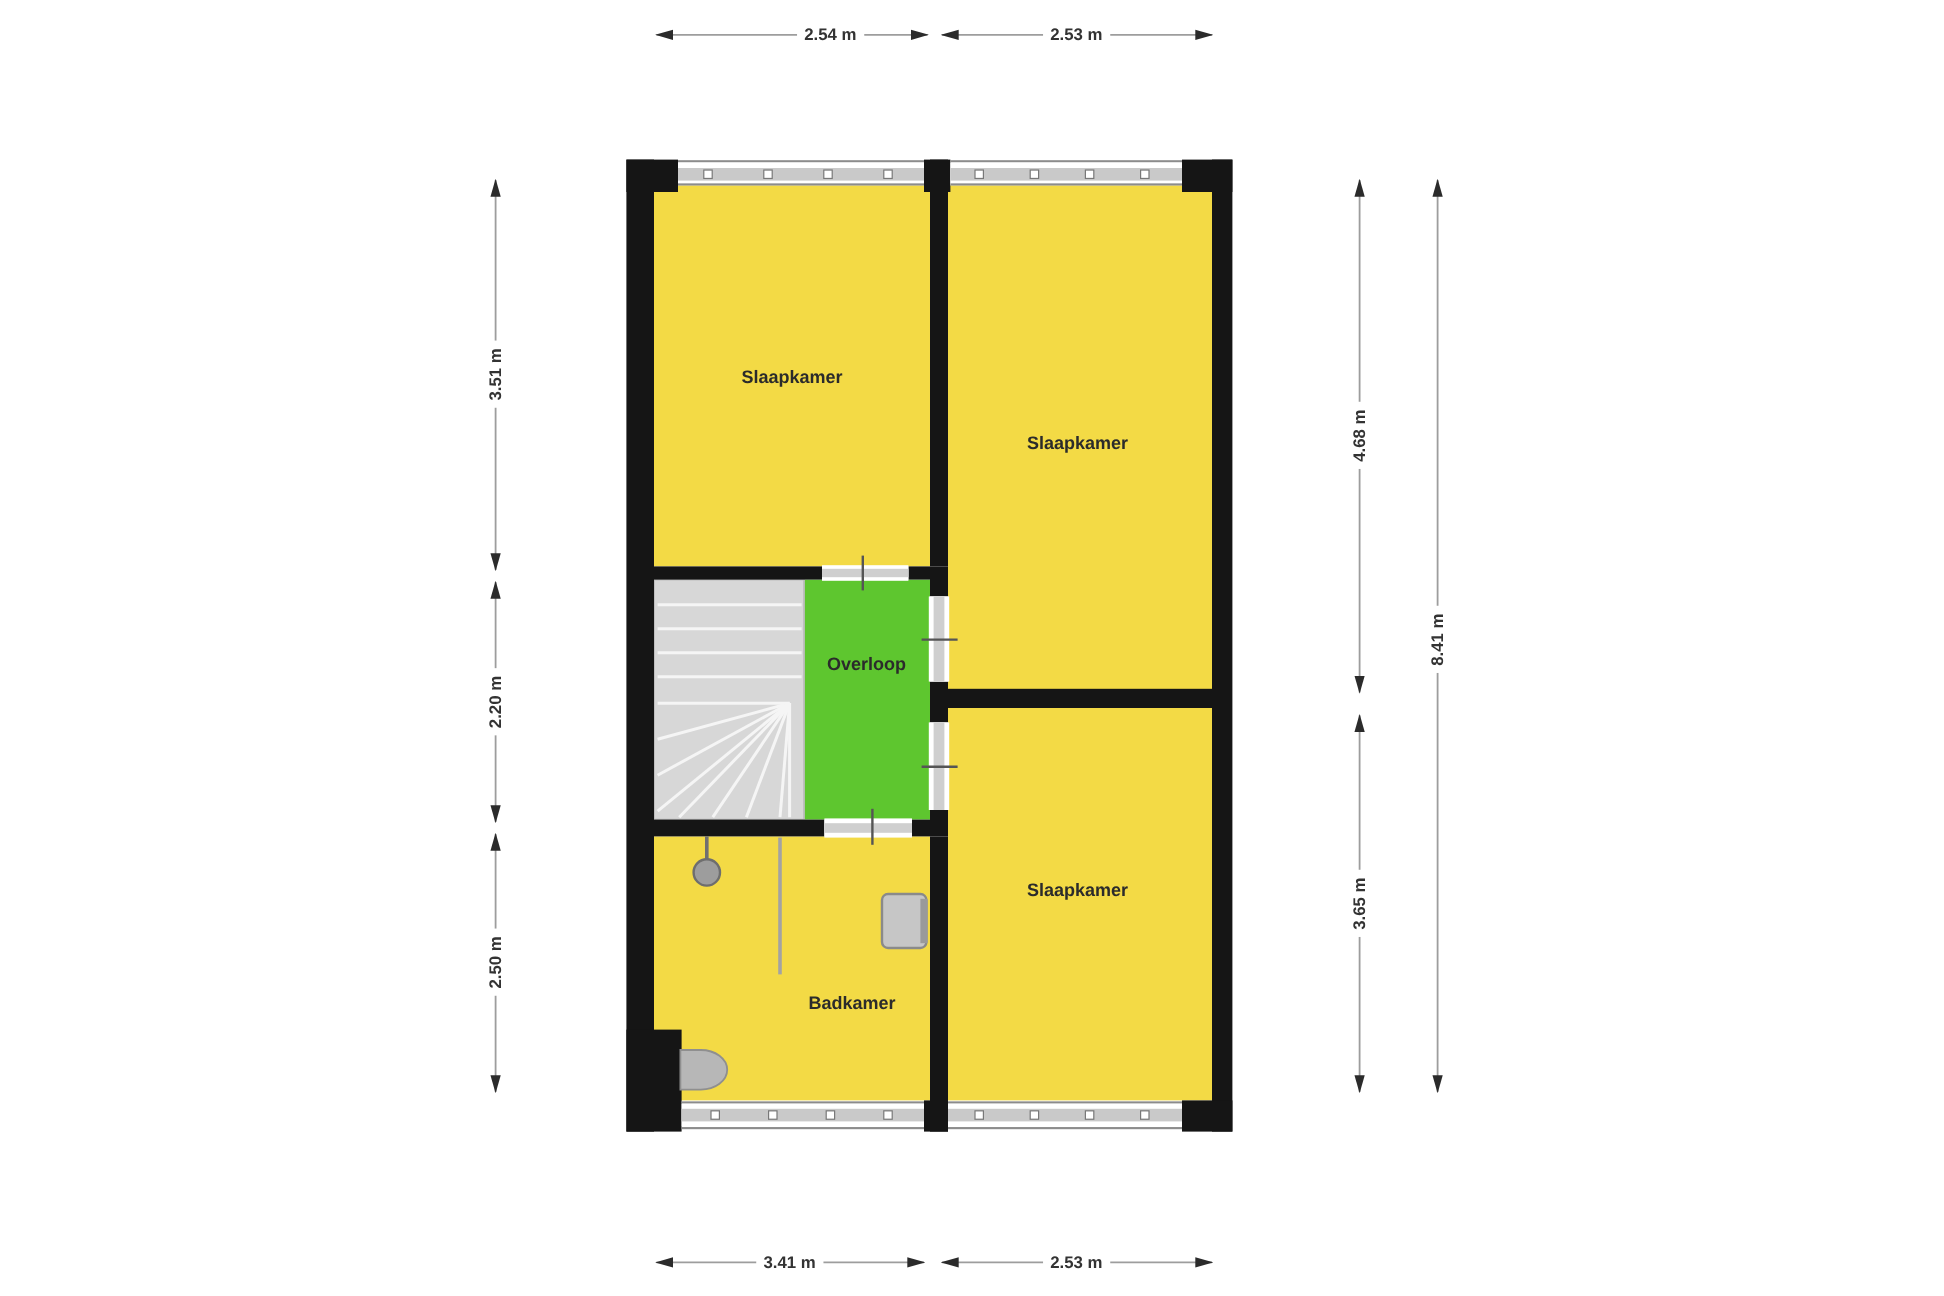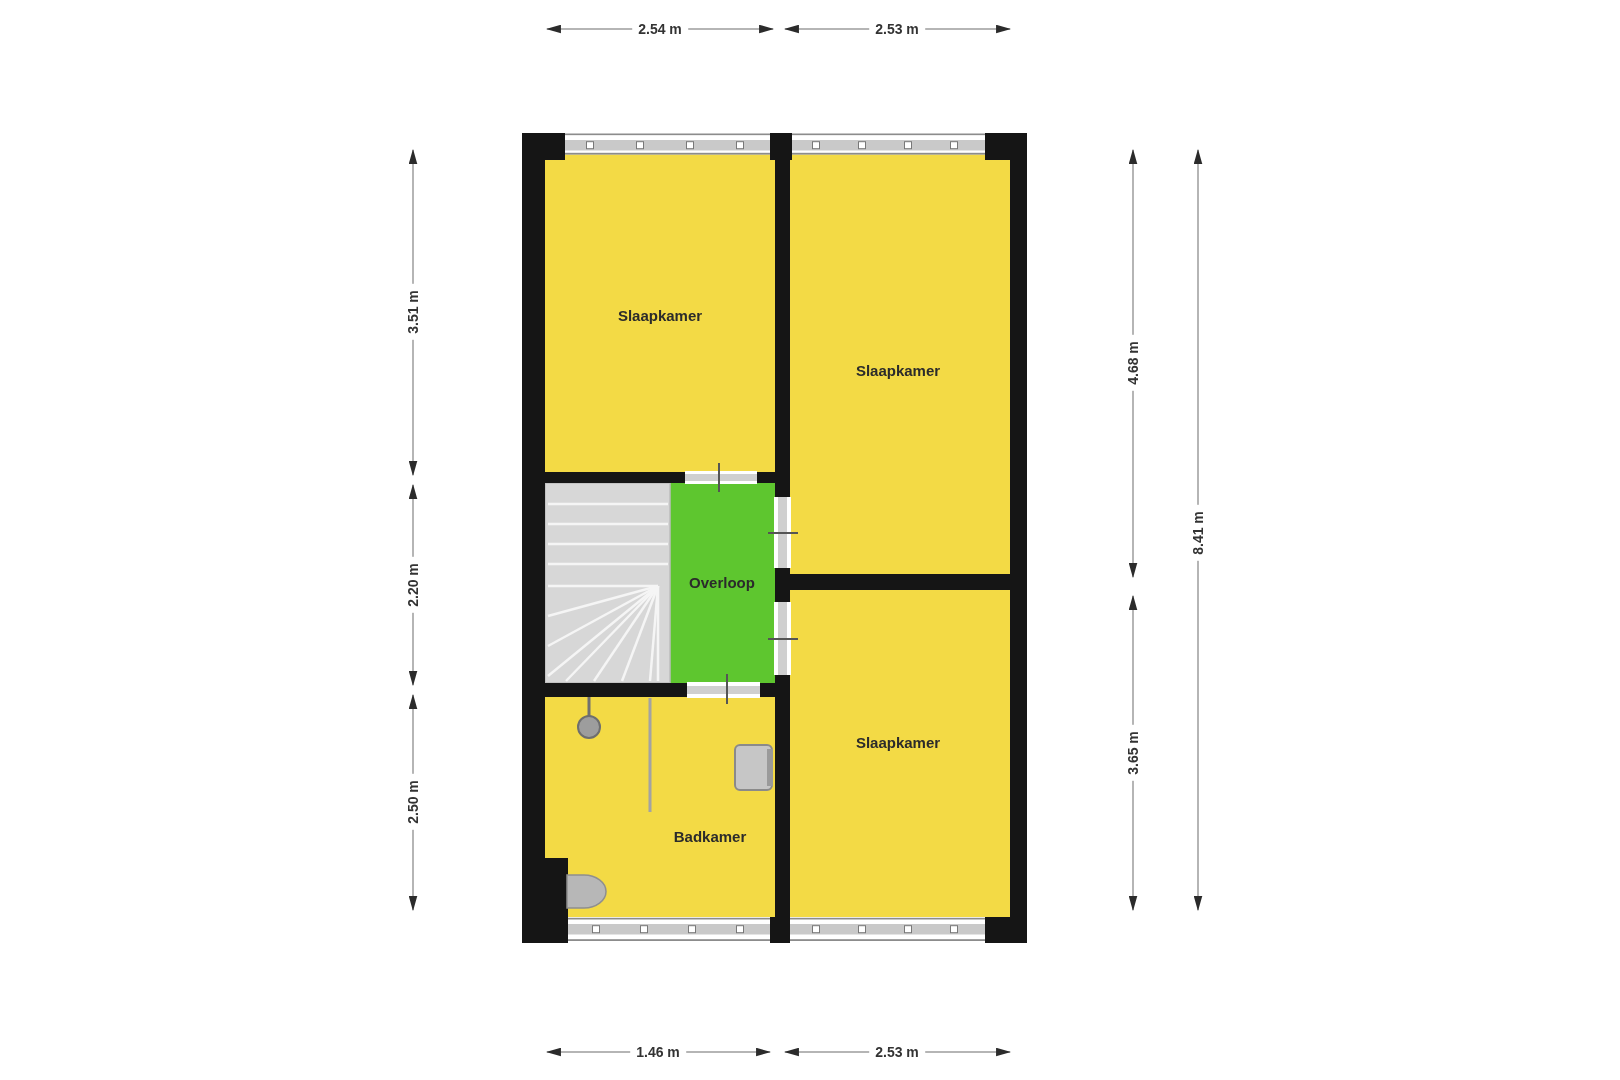--- a/index.html
+++ b/index.html
@@ -164,26 +164,26 @@
     <line x1="413" y1="695" x2="413" y2="910"></line>
     <line x1="1133" y1="150" x2="1133" y2="577"></line>
     <line x1="1133" y1="596" x2="1133" y2="910"></line>
     <line x1="1198" y1="150" x2="1198" y2="910"></line>
   </g>
 </svg>
 
 <div class="lbl room-lbl" style="left:660px;top:315px">Slaapkamer</div>
 <div class="lbl room-lbl" style="left:898px;top:370px">Slaapkamer</div>
 <div class="lbl room-lbl" style="left:898px;top:742px">Slaapkamer</div>
-<div class="lbl room-lbl" style="left:722px;top:582px">Overloop</div>
+<div class="lbl room-lbl" style="left:722px;top:554px">Overloop</div>
 <div class="lbl room-lbl" style="left:710px;top:836px">Badkamer</div>
 
-<div class="lbl dim-lbl" style="left:660px;top:29px">2.54 m</div>
+<div class="lbl dim-lbl" style="left:692px;top:29px">2.54 m</div>
 <div class="lbl dim-lbl" style="left:897px;top:29px">2.53 m</div>
-<div class="lbl dim-lbl" style="left:658px;top:1052px">1.46 m</div>
+<div class="lbl dim-lbl" style="left:658px;top:1052px">3.41 m</div>
 <div class="lbl dim-lbl" style="left:897px;top:1052px">2.53 m</div>
 <div class="lbl dim-lbl vert" style="left:413px;top:312px">3.51 m</div>
 <div class="lbl dim-lbl vert" style="left:413px;top:585px">2.20 m</div>
 <div class="lbl dim-lbl vert" style="left:413px;top:802px">2.50 m</div>
 <div class="lbl dim-lbl vert" style="left:1133px;top:363px">4.68 m</div>
 <div class="lbl dim-lbl vert" style="left:1133px;top:753px">3.65 m</div>
 <div class="lbl dim-lbl vert" style="left:1198px;top:533px">8.41 m</div>
 
 </div>
 

